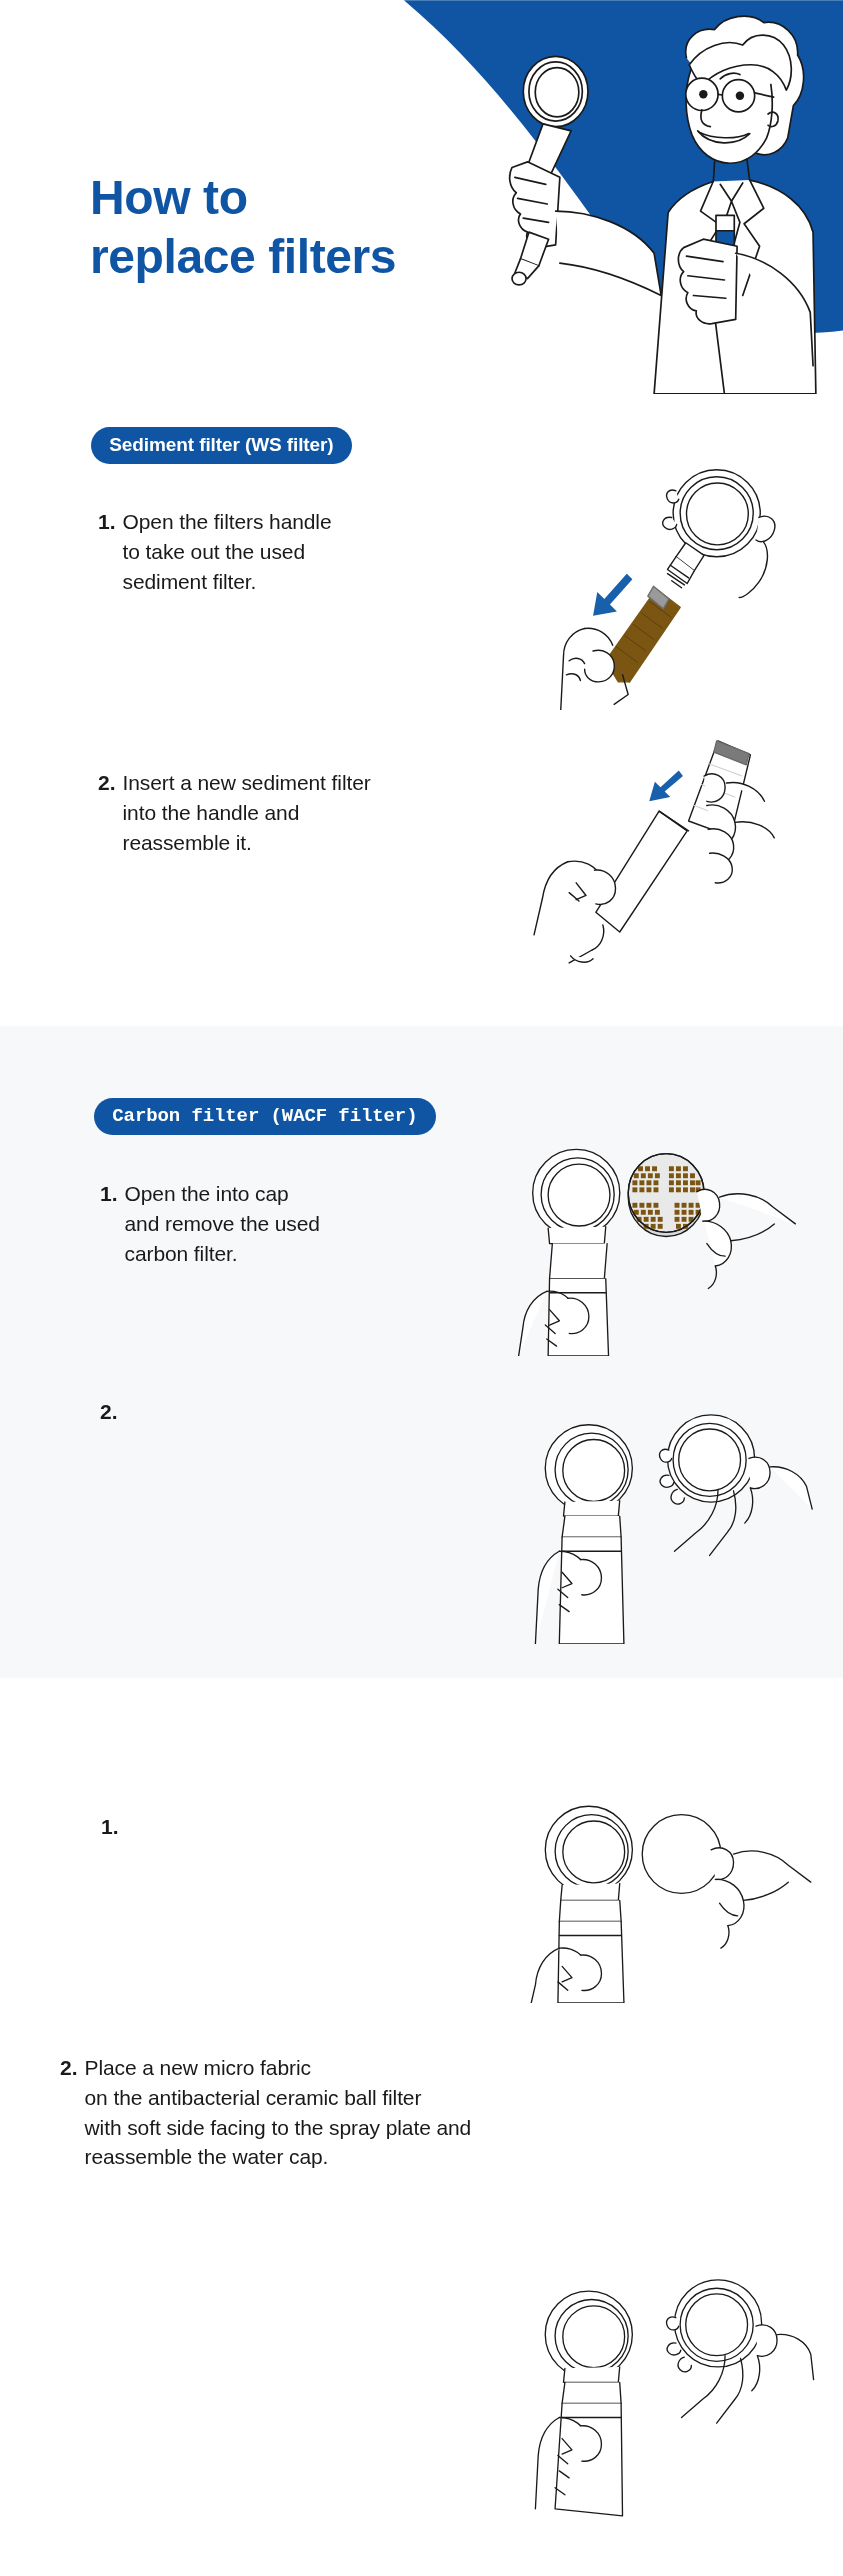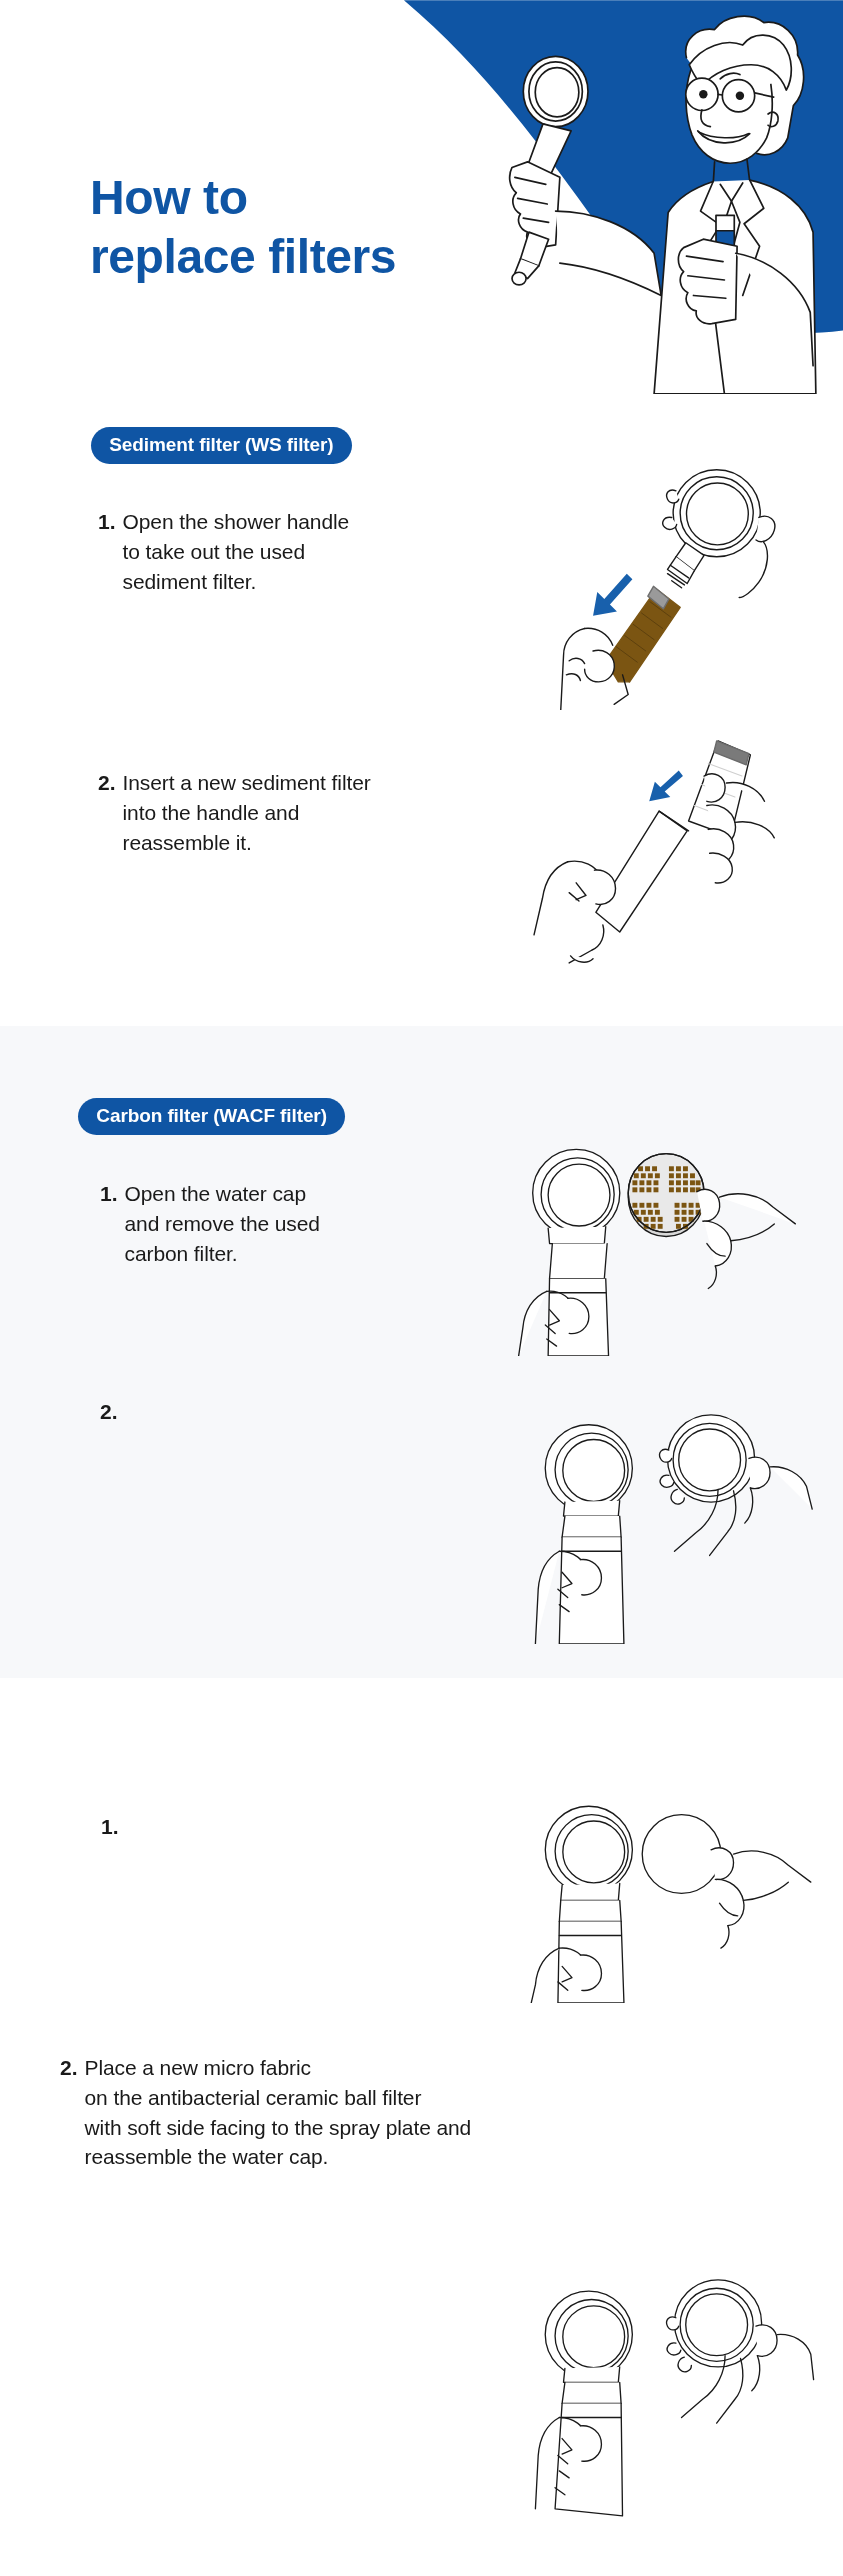--- a/index.html
+++ b/index.html
@@ -185,21 +185,21 @@
   </div>
 
 </div>
 
 <div class="section" style="top:0;height:1026px;">
 
   <div class="badge" style="left:91px; top:427px;">Sediment filter (WS filter)</div>
 
   <div class="step" style="left:98px; top:507px; width:351px;">
     <span class="step-num">1.</span>
-    <span class="step-text">Open the shower handle
+    <span class="step-text">Open the filters handle
 to take out the used
 sediment filter.</span>
   </div>
 
   <div class="illus" style="left:520px; top:450px;">
     <svg width="281" height="260" viewBox="0 0 400 370" aria-hidden="true">
       <g fill="none" stroke="#1A1A1A" stroke-width="2" stroke-linecap="round" stroke-linejoin="round">
 
         <circle cx="280" cy="90" r="62" fill="#ffffff"></circle>
         <circle cx="280" cy="90" r="52" fill="#ffffff"></circle>
@@ -281,25 +281,25 @@
       </g>
     </svg>
   </div>
 
 </div>
 
 <div class="section-band-grey" style="top:1026px; height:652px;"></div>
 
 <div class="section" style="top:1026px;height:652px;">
 
-  <div class="badge" style="left:78px; top:72px;">Carbon filter (WACF filter)</div>
+  <div class="badge" style="left:94px; top:72px;font-family:Liberation Mono, monospace;">Carbon filter (WACF filter)</div>
 
   <div class="step" style="left:100px; top:153px; width:337px;">
     <span class="step-num">1.</span>
-    <span class="step-text">Open the water cap
+    <span class="step-text">Open the into cap
 and remove the used
 carbon filter.</span>
   </div>
 
   <div class="illus" style="left:506px; top:77px;">
     <svg width="295" height="253" viewBox="0 0 420 360" aria-hidden="true">
       <g fill="none" stroke="#1A1A1A" stroke-width="1.9" stroke-linecap="round" stroke-linejoin="round">
 
         <ellipse cx="100" cy="128" rx="62" ry="62" fill="#ffffff"></ellipse>
         <ellipse cx="102" cy="130" rx="52" ry="52" fill="#ffffff"></ellipse>

